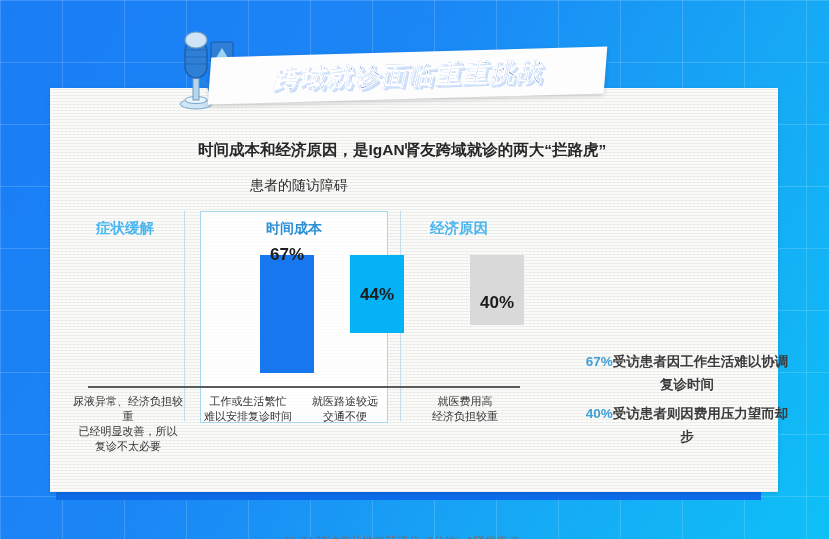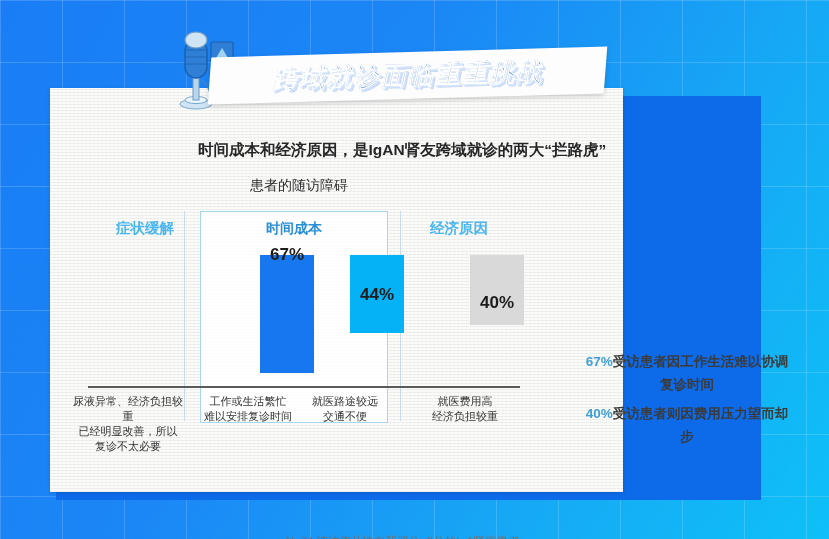--- a/index.html
+++ b/index.html
@@ -22,26 +22,27 @@
       linear-gradient(to bottom,rgba(255,255,255,.16) 1px,transparent 1px);
     background-size:62px 62px;
   }
 
   
   .card-shadow{
     position:absolute;left:56px;top:96px;width:705px;height:404px;
     background:#0d6ae8;
   }
   .card{
-    position:absolute;left:50px;top:88px;width:573px;height:404px;
+    position:absolute;left:50px;top:88px;width:705px;height:404px;
     background:#f4f4f2;
     background-image:
       repeating-linear-gradient(0deg,rgba(0,0,0,.030) 0px,rgba(0,0,0,.030) 1px,rgba(255,255,255,.52) 1px,rgba(255,255,255,.52) 3px),
       repeating-linear-gradient(90deg,rgba(0,0,0,.016) 0px,rgba(0,0,0,.016) 1px,rgba(255,255,255,.20) 1px,rgba(255,255,255,.20) 4px);
     box-shadow:0 1px 4px rgba(0,0,0,.12);
+    padding-left:23px;
   }
 
   
   .mic-deco{position:absolute;left:168px;top:28px;width:70px;height:82px;}
 
   
   .banner{
     position:absolute;left:210px;top:52px;width:395px;height:47px;
     background:#fdfdfd;
     transform:skewX(-6deg) rotate(-1.6deg);
@@ -94,21 +95,21 @@
   <div class="bg"></div>
   <div class="bg-grid"></div>
 
   <div class="card-shadow"></div>
   <div class="card">
 
     <div style="position:absolute;left:148px;top:52px;width:560px;font-size:15.5px;font-weight:bold;color:#262626;white-space:nowrap;">时间成本和经济原因，是IgAN肾友跨域就诊的两大“拦路虎”</div>
 
     <div style="position:absolute;left:200px;top:89px;font-size:14px;font-weight:normal;color:#2b2b2b;white-space:nowrap;">患者的随访障碍</div>
 
-    <div style="position:absolute;left:46px;top:131px;font-size:14.5px;font-weight:bold;color:#49b6ef;white-space:nowrap;margin-left:20px;">症状缓解</div>
+    <div style="position:absolute;left:46px;top:131px;font-size:14.5px;font-weight:bold;color:#49b6ef;white-space:nowrap;">症状缓解</div>
 
     <div style="position:absolute;left:150px;top:123px;width:186px;height:210px;border:1px solid #a9d6ef;background:rgba(255,255,255,.82);">
       <div style="position:absolute;left:0;top:8px;width:186px;text-align:center;font-size:14px;font-weight:bold;color:#2a8fd4;">时间成本</div>
     </div>
 
     <div style="position:absolute;left:380px;top:131px;font-size:14.5px;font-weight:bold;color:#49b6ef;white-space:nowrap;">经济原因</div>
 
     <div class="sep" style="left:134px;top:123px;height:210px;"></div>
     <div class="sep" style="left:350px;top:123px;height:210px;"></div>
 

